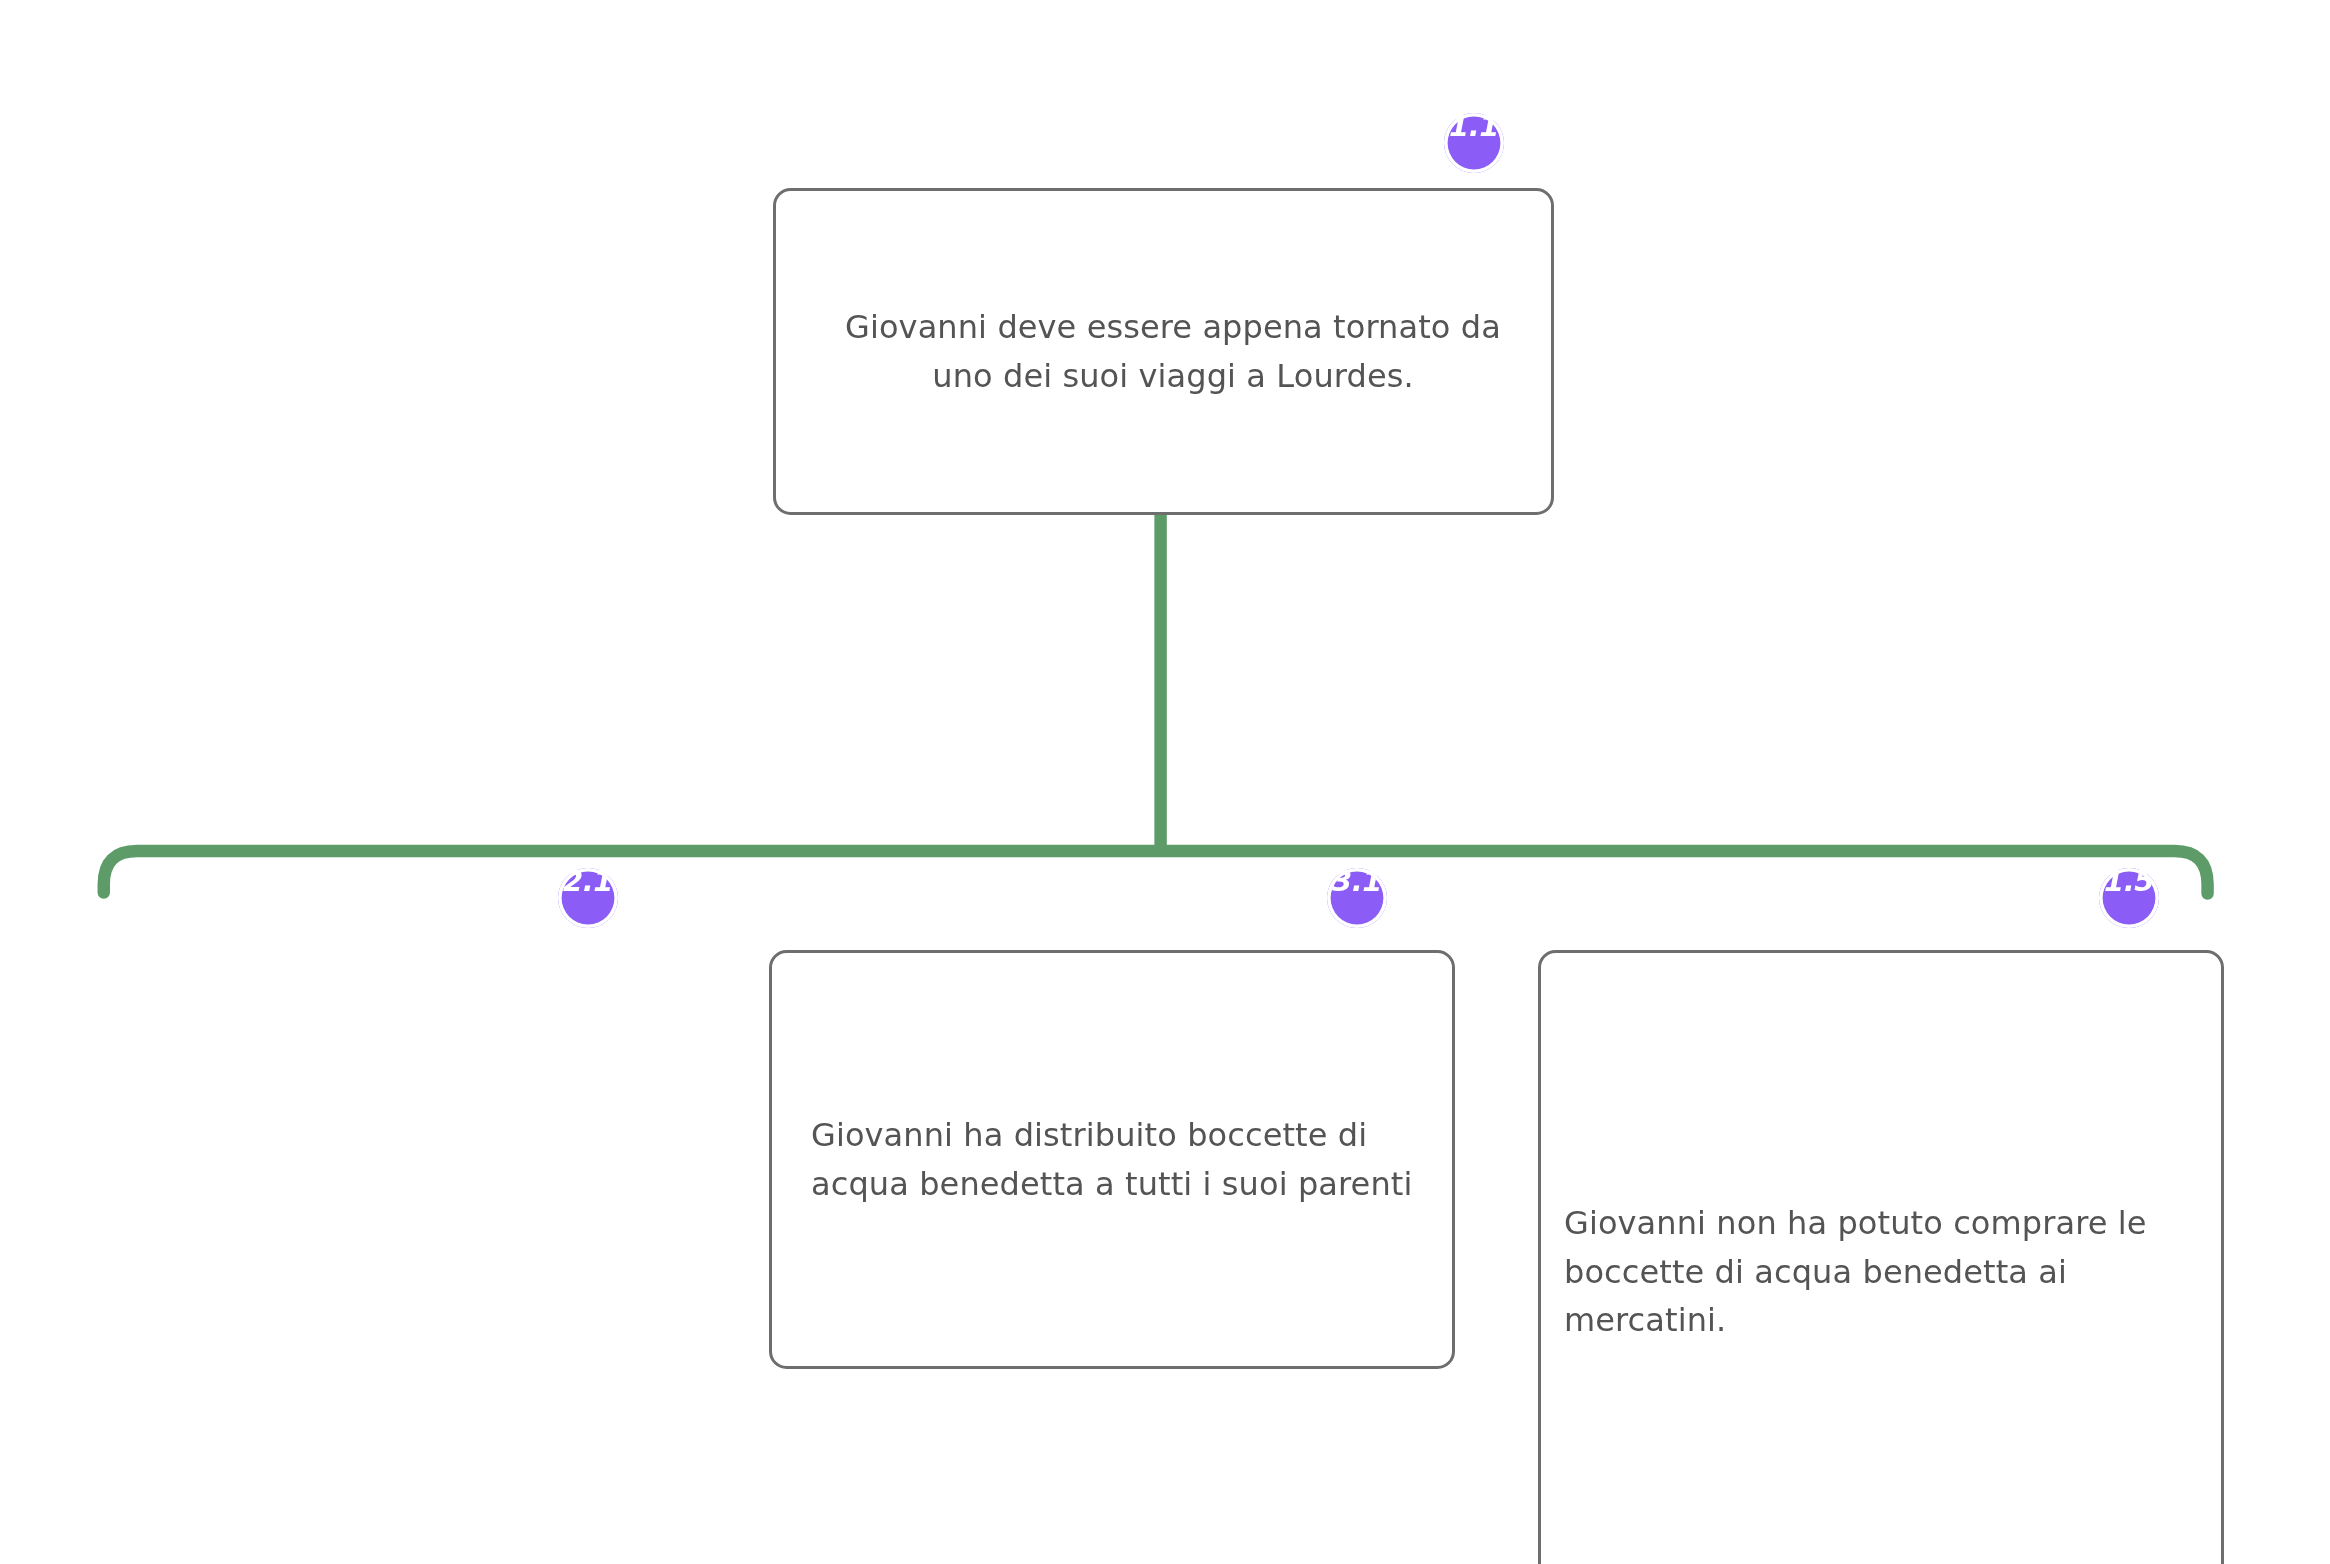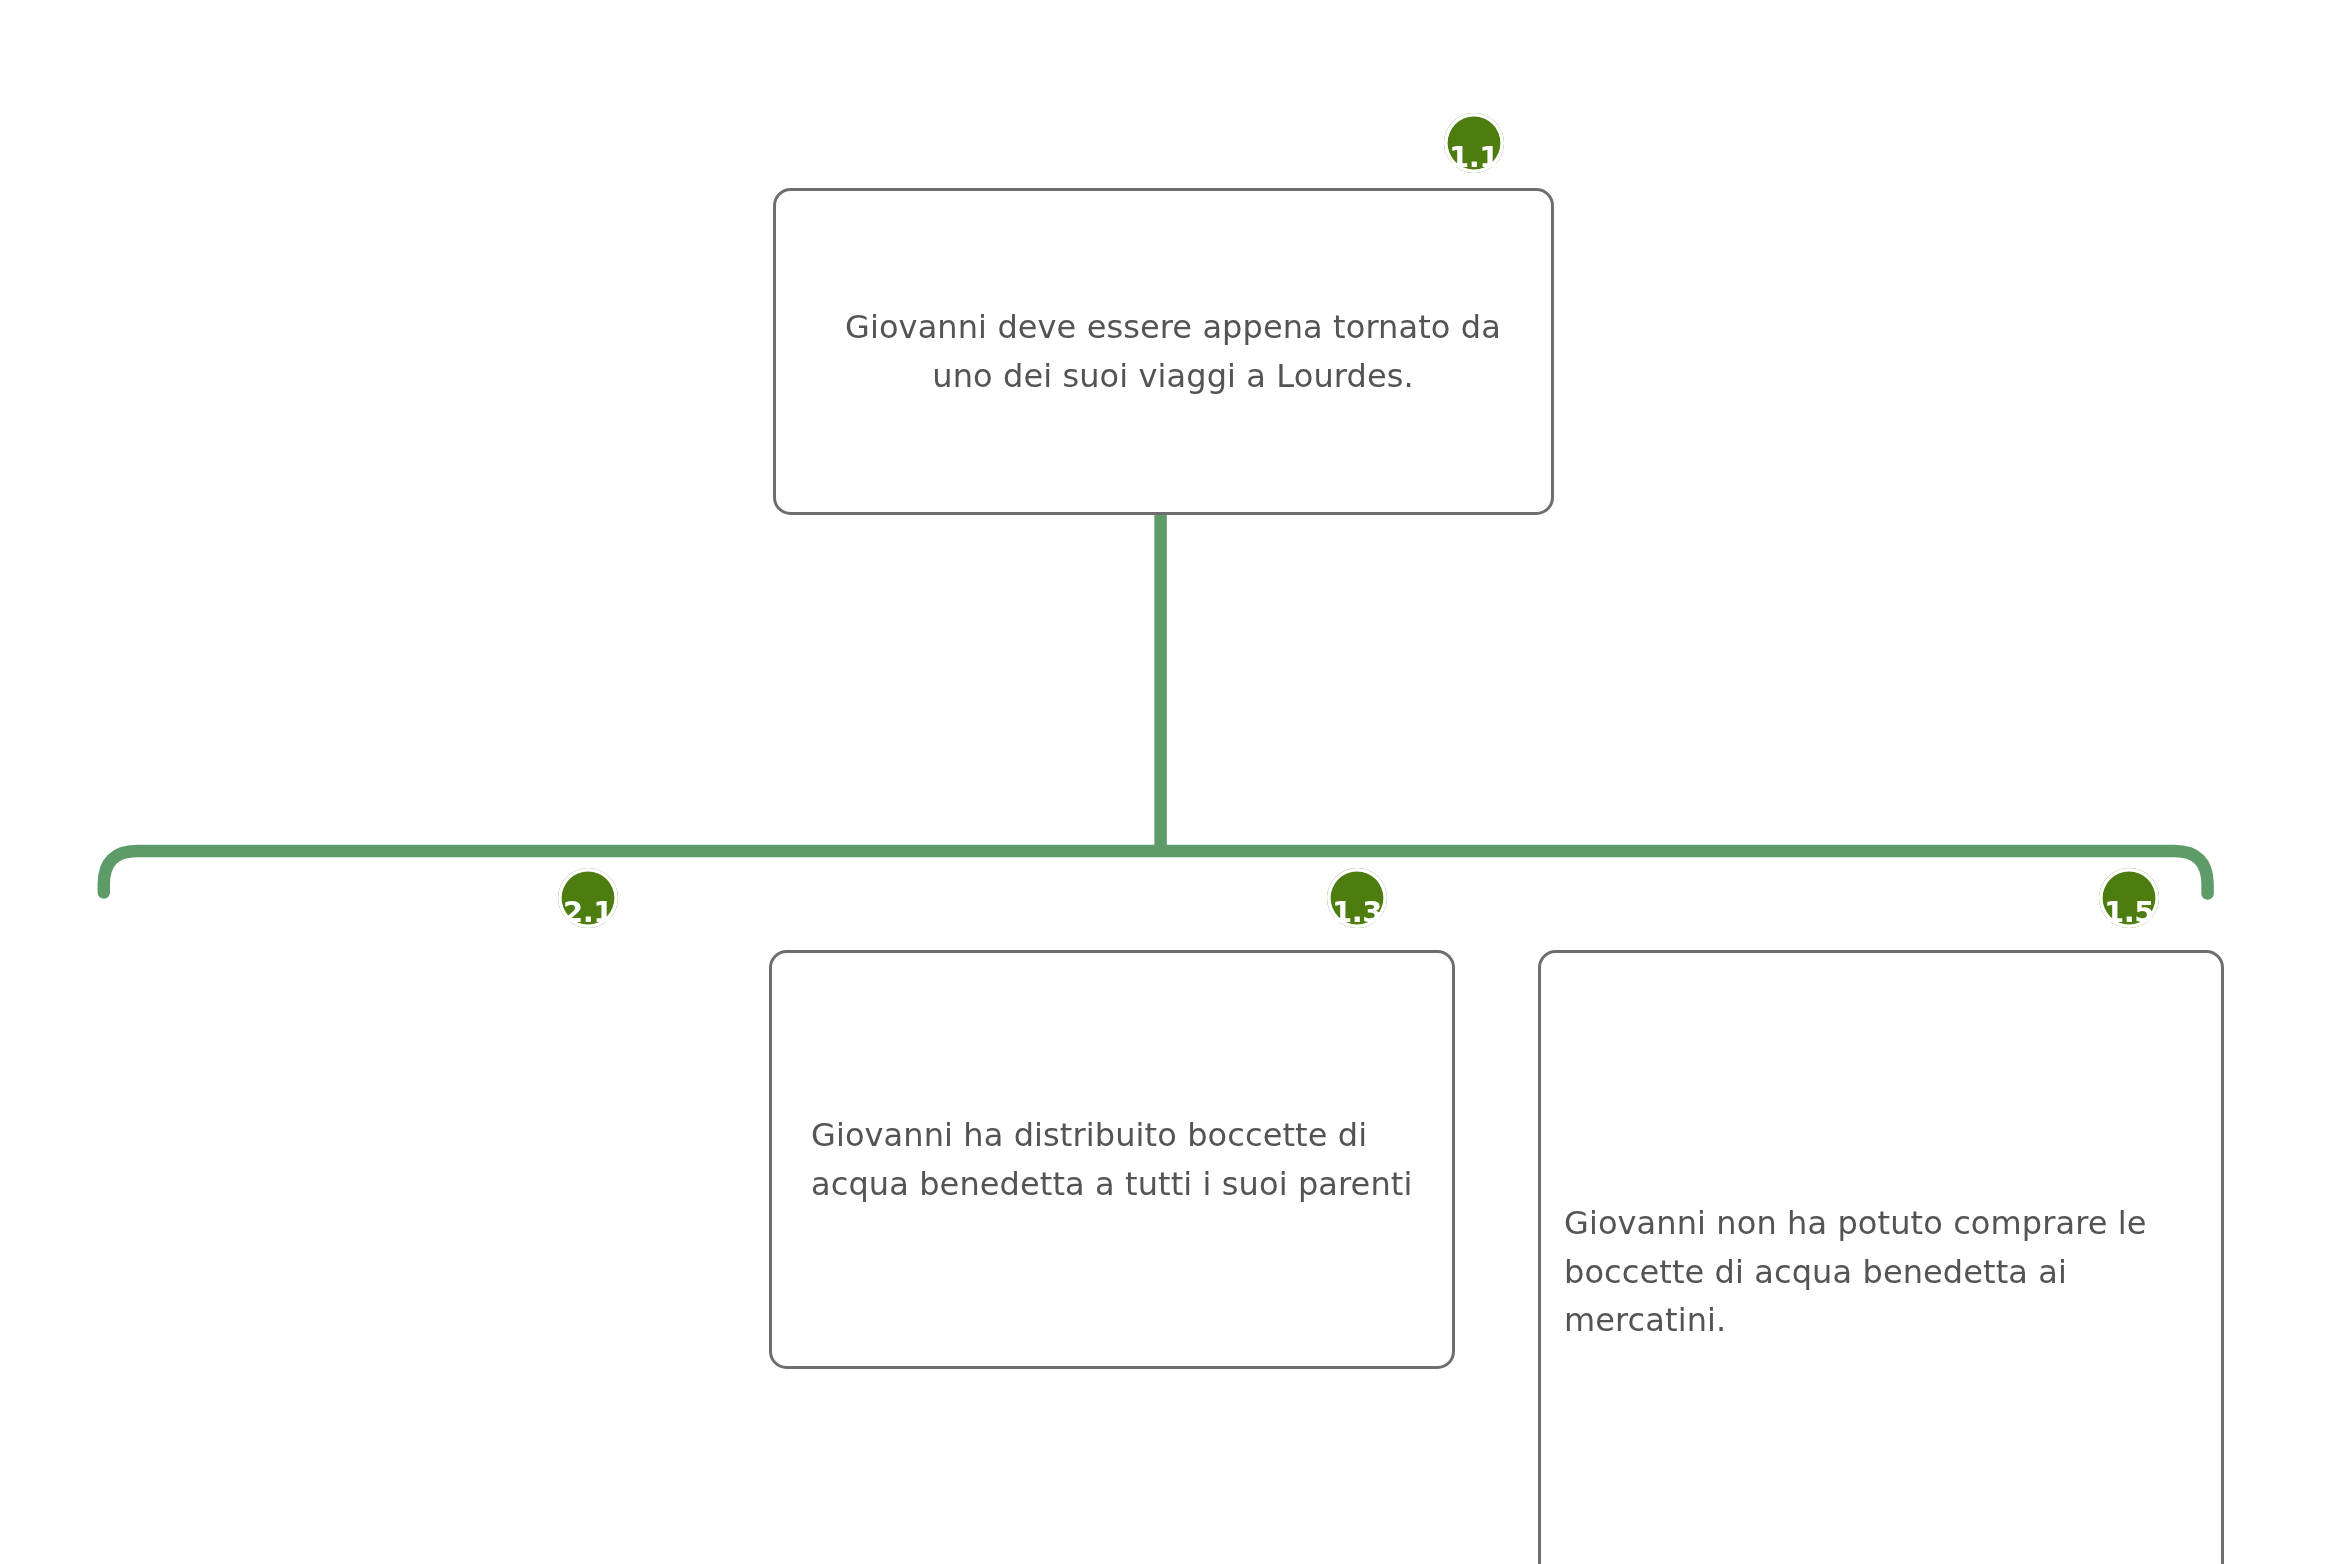--- a/index.html
+++ b/index.html
@@ -60,26 +60,27 @@
   }
   .node-text.center { text-align: center; padding-left: 42px; }
   .node-text.left   { text-align: left; }
 
   
   .badge {
     position: absolute;
     width: 60px;
     height: 60px;
     border-radius: 50%;
-    background: #4d7c0f;
+    background: #8b5cf6;
     box-shadow: inset 0 0 0 3.6px #ffffff;
     z-index: 6;
     display: flex;
-    align-items: flex-end;
+    align-items: flex-start;
     justify-content: center;
+    font-style: italic;
   }
   .badge-label {
     color: #ffffff;
     font-size: 29px;
     font-weight: bold;
     line-height: 1;
     letter-spacing: -0.5px;
     transform: translateY(-1px);
   }
 </style>
@@ -107,21 +108,21 @@
   </div>
 
   <div class="badge" style="left:558px; top:868px;">
     <span class="badge-label">2.1</span>
   </div>
 
   <div class="node" style="left:769px; top:950px; width:686px; height:419px;padding-left:16px;">
     <div class="node-text left">Giovanni ha distribuito boccette di acqua benedetta a tutti i suoi parenti</div>
   </div>
   <div class="badge" style="left:1327px; top:868px;">
-    <span class="badge-label">1.3</span>
+    <span class="badge-label">3.1</span>
   </div>
 
   <div class="node" style="left:1538px; top:950px; width:686px; height:644px;">
     <div class="node-text left">Giovanni non ha potuto comprare le boccette di acqua benedetta ai mercatini.</div>
   </div>
   <div class="badge" style="left:2099px; top:868px;">
     <span class="badge-label">1.5</span>
   </div>
 
 </div>

